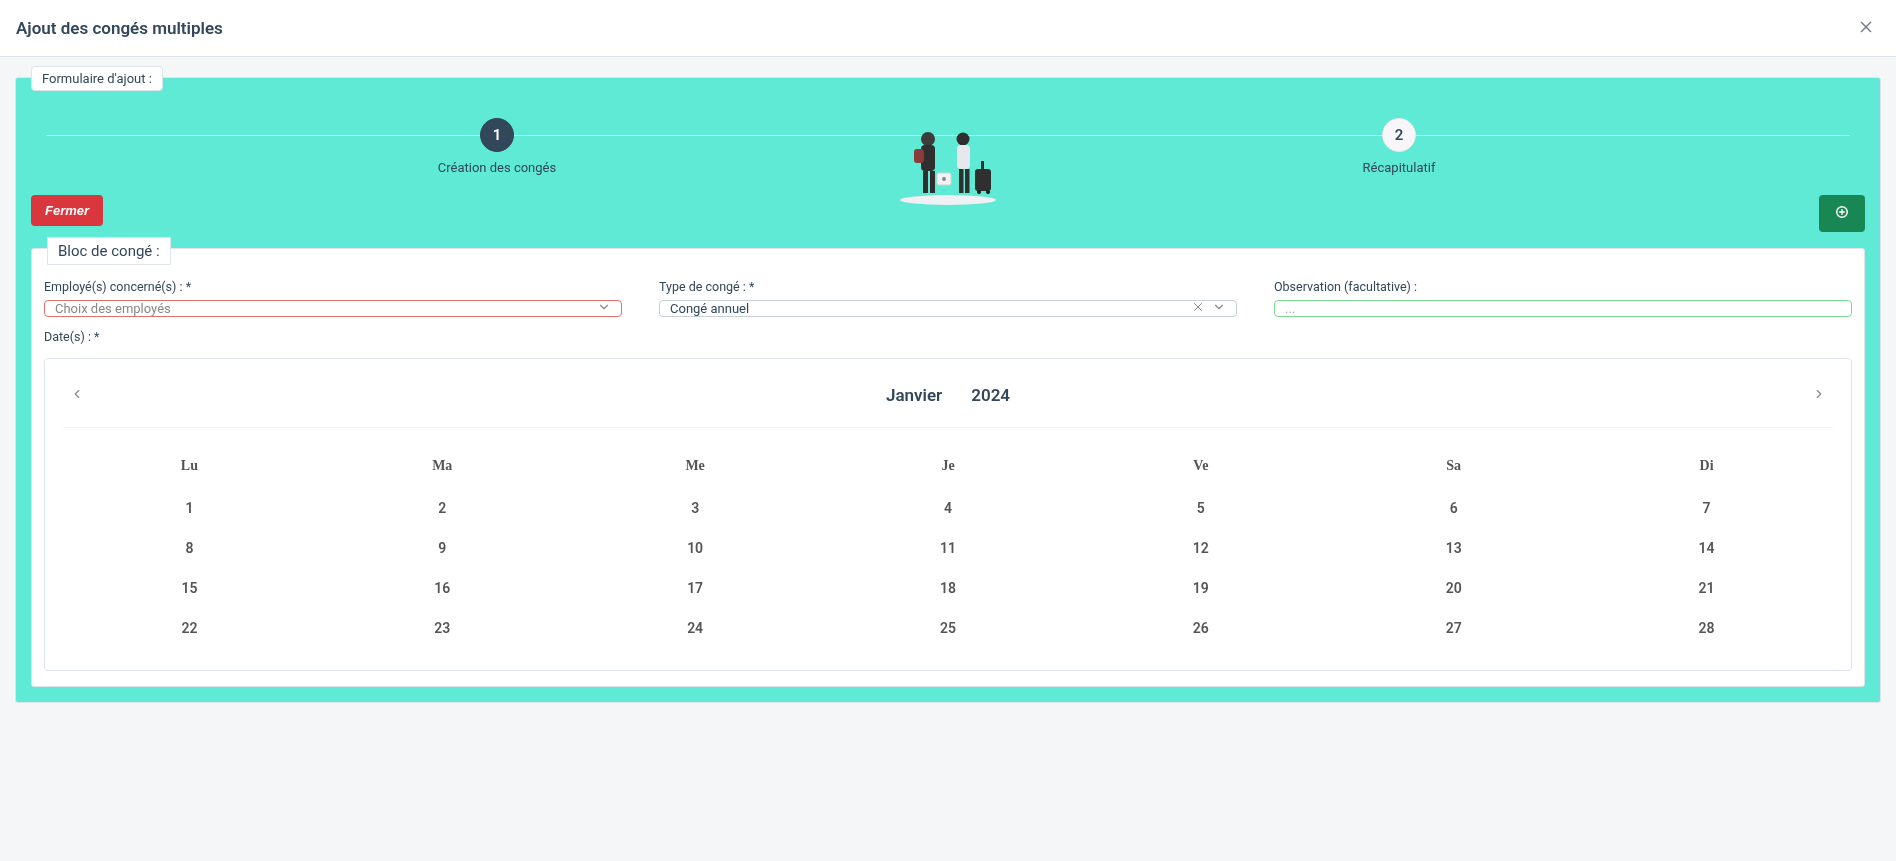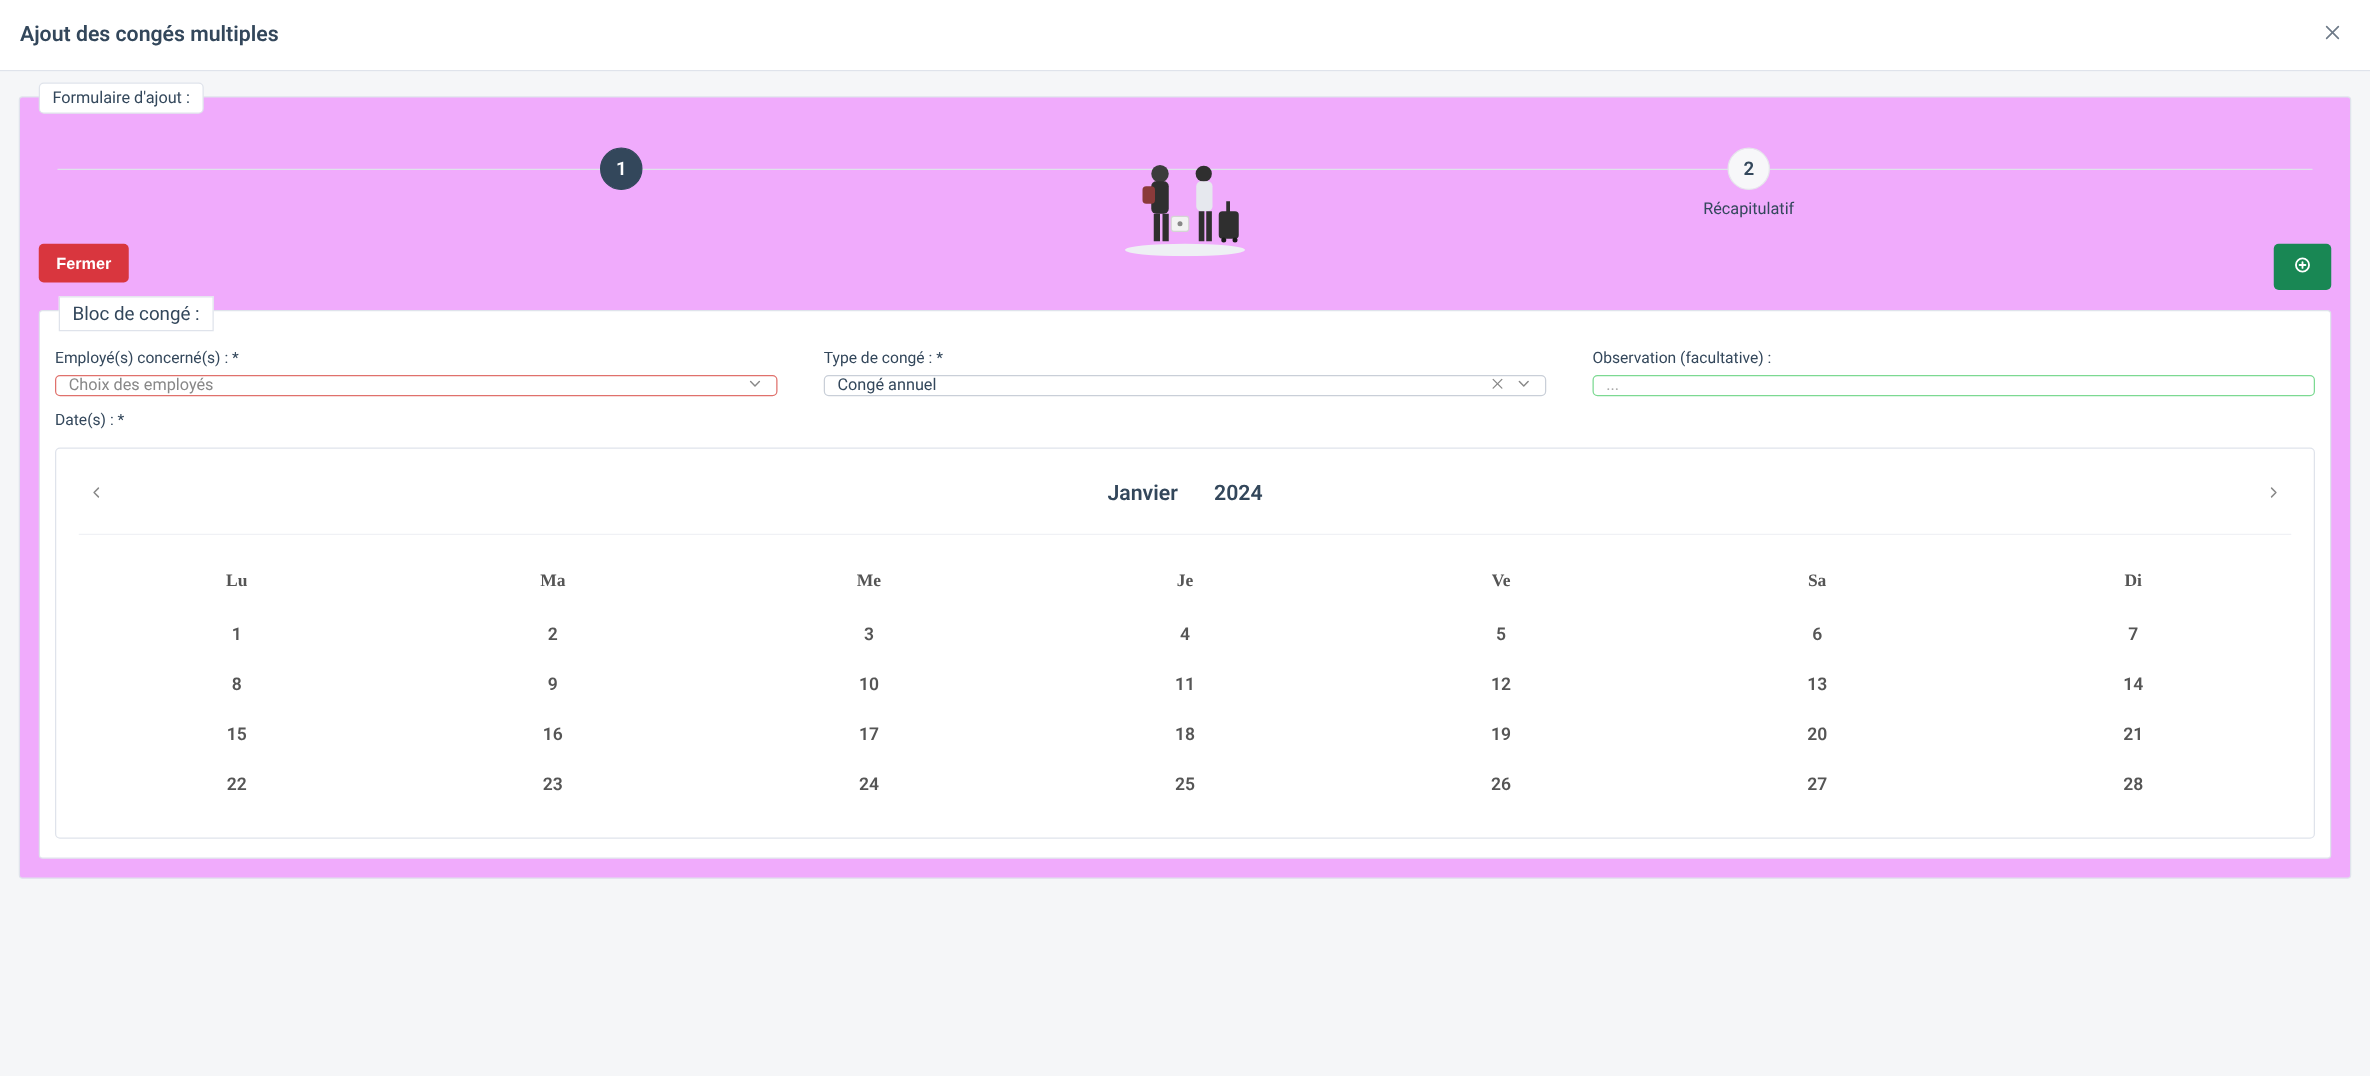--- a/index.html
+++ b/index.html
@@ -42,21 +42,21 @@
     background:none;border:none;cursor:pointer;
     color:#6e7a88;font-size:20px;line-height:1;
     width:28px;height:28px;display:flex;align-items:center;justify-content:center;
   }
   .page{
     padding:20px 15px 40px;
   }
   .fieldset{
     position:relative;
     border:1px solid var(--border);
-    background:#f0abfc;
+    background:#5eead4;
     border-radius:3px;
     padding:30px 15px 15px;
   }
   .fieldset .legend{
     position:absolute;
     top:-12px;
     left:15px;
     background:#fff;
     border:1px solid var(--border);
     border-radius:4px;
@@ -104,21 +104,21 @@
   .action-row{
     display:flex;align-items:flex-start;justify-content:space-between;
     margin:0 0 16px;
     position:relative;
   }
   .btn{
     border:none;cursor:pointer;
     font-size:13px;font-weight:600;
     padding:8px 14px;border-radius:4px;
     color:#fff;
-    display:inline-flex;align-items:center;gap:6px;
+    display:inline-flex;align-items:center;gap:6px;font-style:italic;
   }
   .btn-danger{background:var(--danger)}
   .btn-success{background:var(--success);padding:10px 16px}
   .illustration{
     position:absolute;left:50%;top:-70px;transform:translateX(-50%);
     pointer-events:none;
   }
   
   .inner-fieldset{
     position:relative;
@@ -208,20 +208,21 @@
   </button>
 </div>
 
 <div class="page">
   <div class="fieldset">
     <div class="legend">Formulaire d'ajout :</div>
 
     <div class="stepper">
       <div class="step active">
         <span class="step-circle">1</span>
+        <div class="step-label">Création des congés</div>
       </div>
       <div class="step">
         <span class="step-circle">2</span>
         <div class="step-label">Récapitulatif</div>
       </div>
     </div>
 
     <div class="action-row">
       <button class="btn btn-danger">
         <span>Fermer</span>

